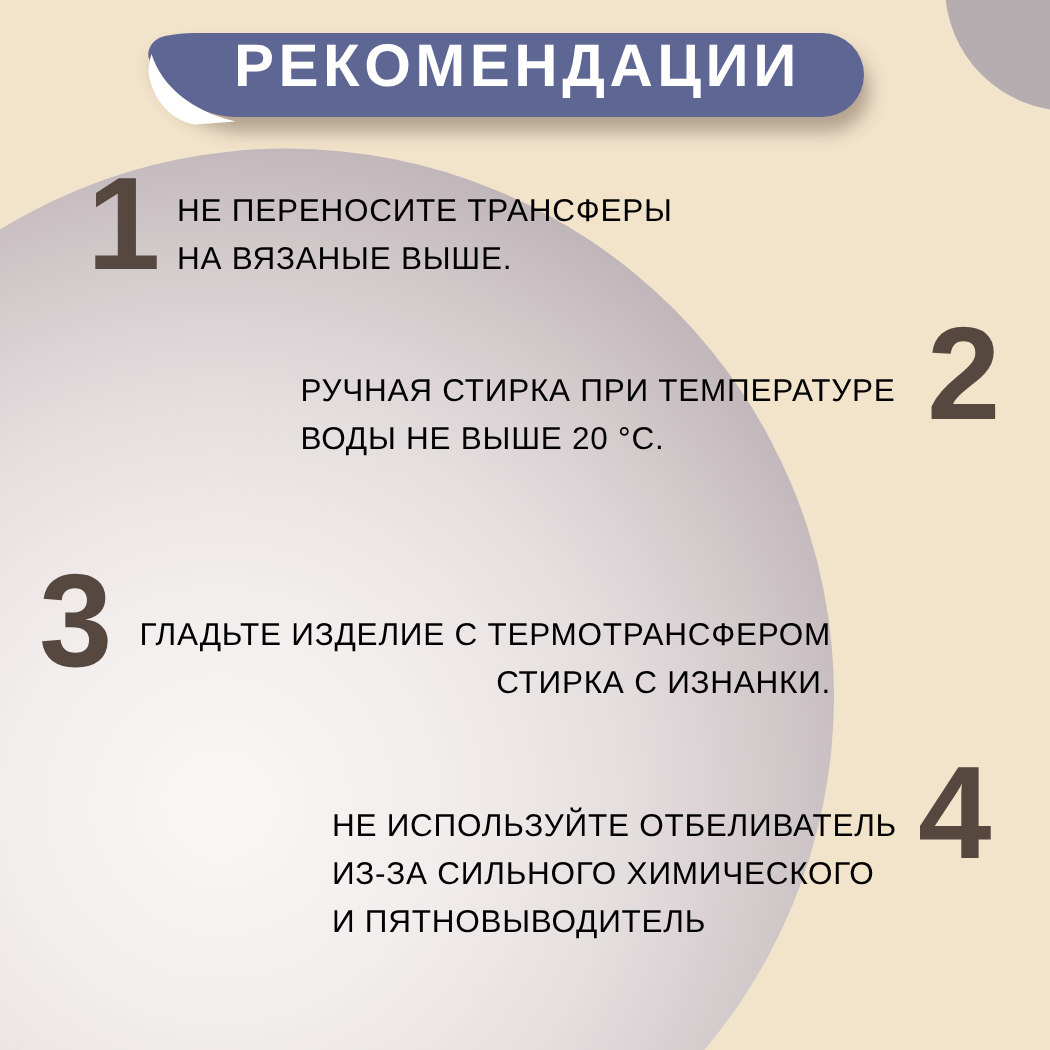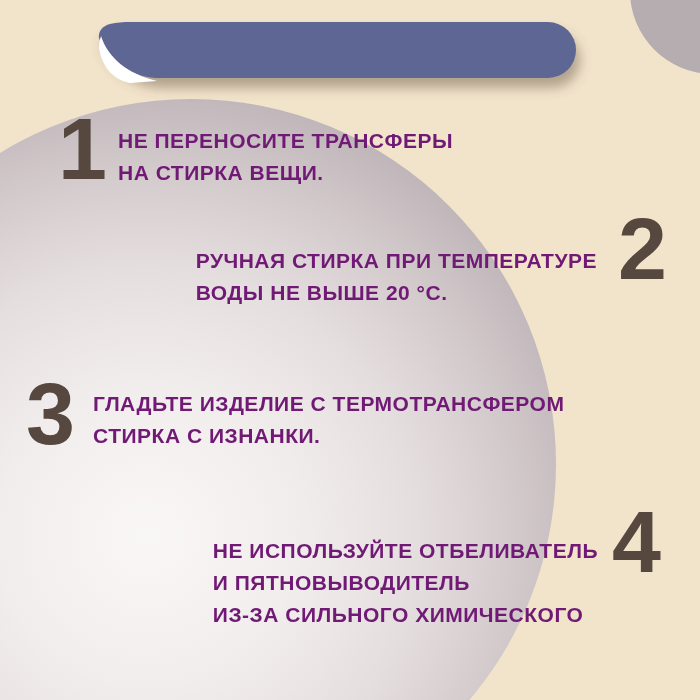--- a/index.html
+++ b/index.html
@@ -29,26 +29,26 @@
   }
   .num{
     position:absolute; font-size:88px; font-weight:700; line-height:88px;
     color:#56483f; white-space:nowrap;
   }
   .num1{ left:58px;  top:105px; }
   .num2{ left:618px; top:205px; }
   .num3{ left:26px;  top:370px; }
   .num4{ left:612px; top:498px; }
   .txt{
-    position:absolute; font-size:21px; font-weight:700; line-height:32px;
-    letter-spacing:0.5px; color:#701a75; white-space:nowrap;
+    position:absolute; font-size:21px; font-weight:400; line-height:32px;
+    letter-spacing:0.5px; color:#000000; white-space:nowrap;
   }
   .txt1{ left:118px; top:125px; text-align:left; }
   .txt2{ right:103px; top:245px; text-align:left; }
-  .txt3{ left:93px;  top:388px; text-align:left; }
+  .txt3{ left:93px;  top:408px; text-align:right; }
   .txt4{ right:102px; top:535px; text-align:left; }
 </style>
 </head>
 <body>
 
 <div class="stage">
 
   <div class="sphere"></div>
   <div class="corner-circle"></div>
 
@@ -59,39 +59,40 @@
       </filter>
     </defs>
     <path d="M130,22 L548,22 A28,28 0 0 1 576,50 A28,28 0 0 1 548,78 L156,78
              C126,76 106,58 99,38 C98,32 102,26 110,24 C117,22.6 123,22 130,22 Z" transform="translate(4,10)" fill="rgba(100,82,66,0.45)" filter="url(#softblur)"></path>
     <path d="M130,22 L548,22 A28,28 0 0 1 576,50 A28,28 0 0 1 548,78 L156,78
              C126,76 106,58 99,38 C98,32 102,26 110,24 C117,22.6 123,22 130,22 Z" fill="#5e6794"></path>
     <path d="M101,36 C108,58 128,74 157,81 L130,83
              C112,80 101,64 99,48 C99,43 100,39 101,36 Z" fill="#ffffff"></path>
   </svg>
 
+  <div class="banner-title">РЕКОМЕНДАЦИИ</div>
 
   <div class="num num1">1</div>
   <div class="txt txt1">
     <div>НЕ ПЕРЕНОСИТЕ ТРАНСФЕРЫ</div>
-    <div>НА СТИРКА ВЕЩИ.</div>
+    <div>НА ВЯЗАНЫЕ ВЫШЕ.</div>
   </div>
 
   <div class="num num2">2</div>
   <div class="txt txt2">
     <div>РУЧНАЯ СТИРКА ПРИ ТЕМПЕРАТУРЕ</div>
     <div>ВОДЫ НЕ ВЫШЕ 20 °С.</div>
   </div>
 
   <div class="num num3">3</div>
   <div class="txt txt3">
     <div>ГЛАДЬТЕ ИЗДЕЛИЕ С ТЕРМОТРАНСФЕРОМ</div>
     <div>СТИРКА С ИЗНАНКИ.</div>
   </div>
 
   <div class="num num4">4</div>
   <div class="txt txt4">
     <div>НЕ ИСПОЛЬЗУЙТЕ ОТБЕЛИВАТЕЛЬ</div>
+    <div>ИЗ-ЗА СИЛЬНОГО ХИМИЧЕСКОГО</div>
     <div>И ПЯТНОВЫВОДИТЕЛЬ</div>
-    <div>ИЗ-ЗА СИЛЬНОГО ХИМИЧЕСКОГО</div>
   </div>
 
 </div>
 
 </body></html>

